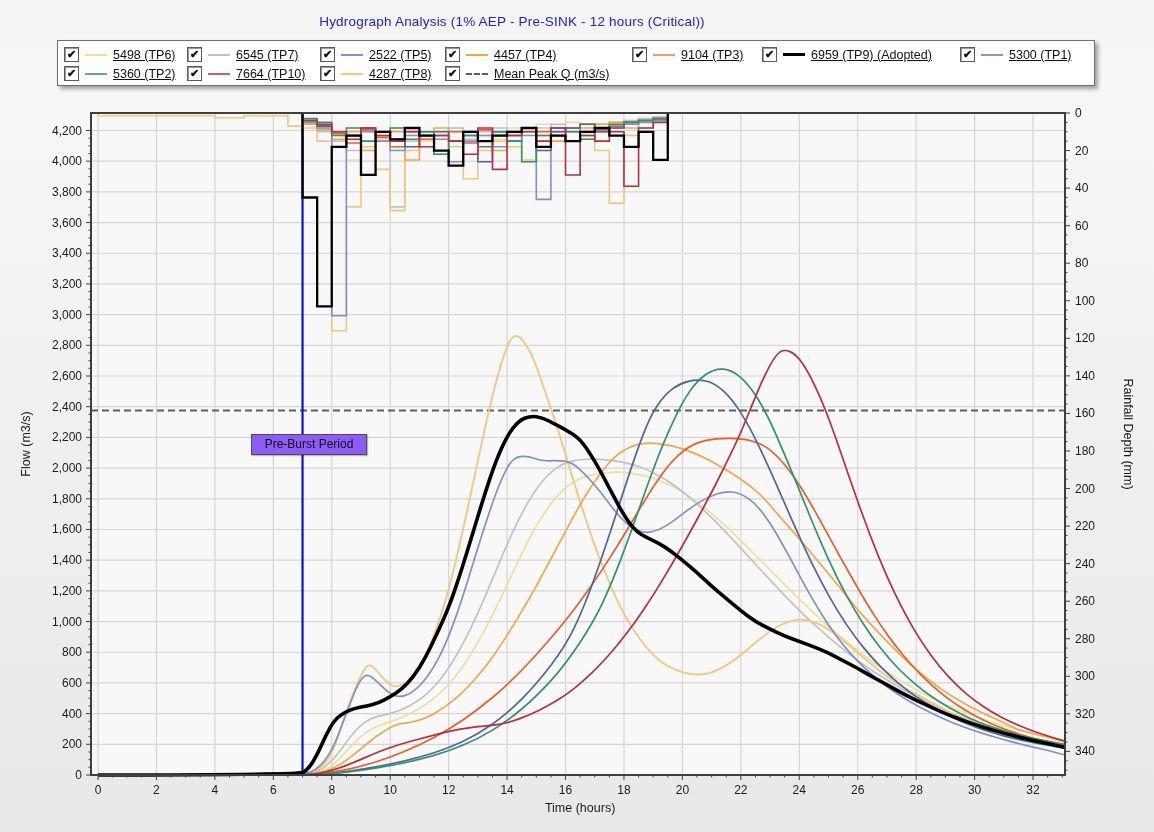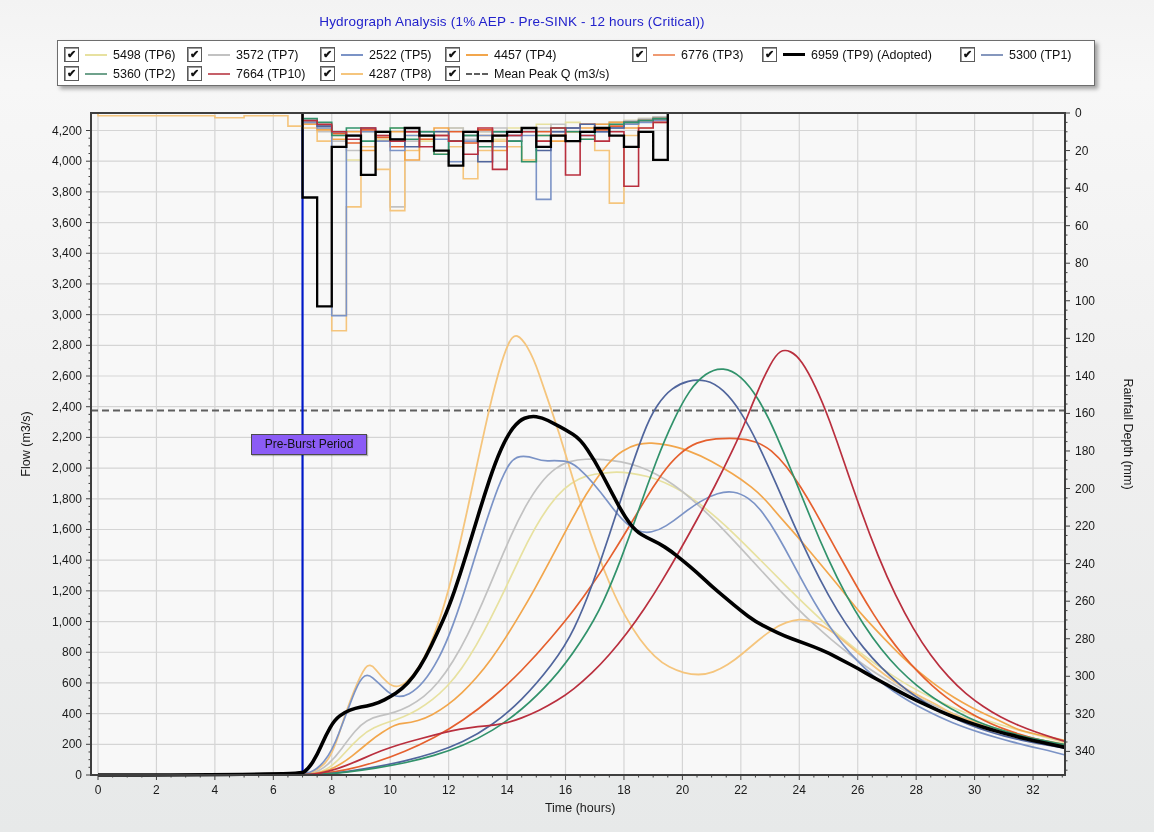--- a/index.html
+++ b/index.html
@@ -22,21 +22,21 @@
   }
   .li{display:flex;align-items:center;gap:6px;cursor:default;}
   .cb{
     width:13px;height:13px;background:#fff;border:1px solid #5a5a5a;
     box-shadow:inset 1px 1px 0 #9a9a9a;
     font-size:11px;line-height:12px;text-align:center;color:#111;font-weight:bold;
     flex:0 0 13px;
   }
   .sw{width:22px;height:0;border-top-style:solid;flex:0 0 22px;}
   .sw.dashed{border-top-style:dashed;}
-  .lt{font-size:12.5px;color:#111;white-space:nowrap;}
+  .lt{font-size:12.5px;color:#111;white-space:nowrap;text-decoration:underline;}
   #chart{position:absolute;left:0;top:0;}
   svg text{font-family:"Liberation Sans",sans-serif;fill:#1a1a1a;}
   .preburst{
     position:absolute;left:251px;top:434px;width:114px;height:19px;
     background:#8b5cf6;border:1px solid #4c4c4c;box-shadow:1px 1px 1px rgba(0,0,0,.25);
     font-size:12px;color:#111;text-align:center;line-height:19px;
   }
 </style>
 </head>
 <body>
@@ -44,36 +44,36 @@
 <div class="title">Hydrograph Analysis (1% AEP - Pre-SINK - 12 hours (Critical))</div>
 <div class="legend" id="legend">
     <label class="li">
       <span class="cb">✔</span>
       <span class="sw" style="border-top-color: rgb(231, 225, 160); border-top-width: 2.5px;"></span>
       <span class="lt">5498 (TP6)</span>
     </label>
     <label class="li">
       <span class="cb">✔</span>
       <span class="sw" style="border-top-color: rgb(194, 194, 194); border-top-width: 2.5px;"></span>
-      <span class="lt">3572 (TP7)</span>
+      <span class="lt">6545 (TP7)</span>
     </label>
     <label class="li">
       <span class="cb">✔</span>
       <span class="sw" style="border-top-color: rgb(123, 147, 198); border-top-width: 2.5px;"></span>
       <span class="lt">2522 (TP5)</span>
     </label>
     <label class="li">
       <span class="cb">✔</span>
       <span class="sw" style="border-top-color: rgb(242, 166, 76); border-top-width: 2.5px;"></span>
       <span class="lt">4457 (TP4)</span>
     </label>
     <label class="li">
       <span class="cb">✔</span>
       <span class="sw" style="border-top-color: rgb(239, 154, 114); border-top-width: 2.5px;"></span>
-      <span class="lt">6776 (TP3)</span>
+      <span class="lt">9104 (TP3)</span>
     </label>
     <label class="li">
       <span class="cb">✔</span>
       <span class="sw" style="border-top-color: rgb(0, 0, 0); border-top-width: 3.5px;"></span>
       <span class="lt">6959 (TP9) (Adopted)</span>
     </label>
     <label class="li">
       <span class="cb">✔</span>
       <span class="sw" style="border-top-color: rgb(133, 151, 189); border-top-width: 2.5px;"></span>
       <span class="lt">5300 (TP1)</span>

